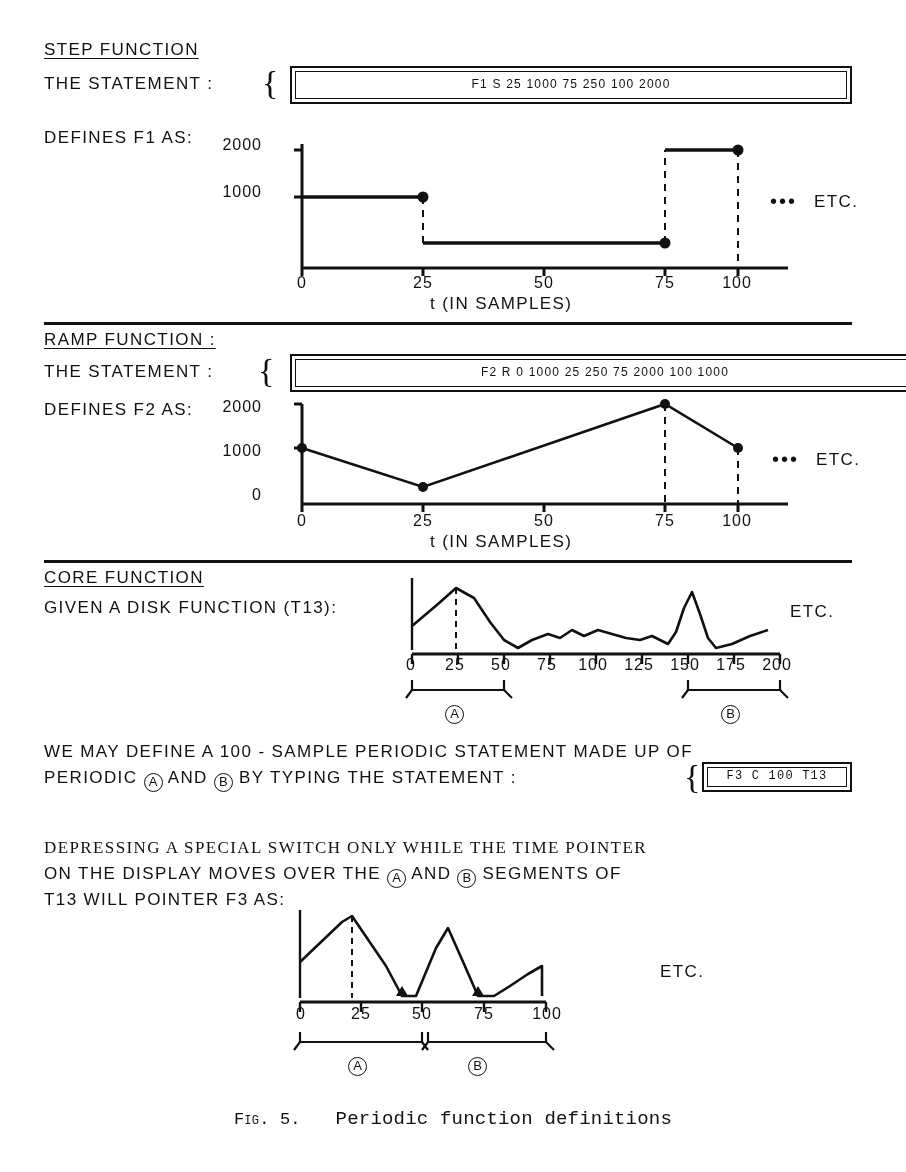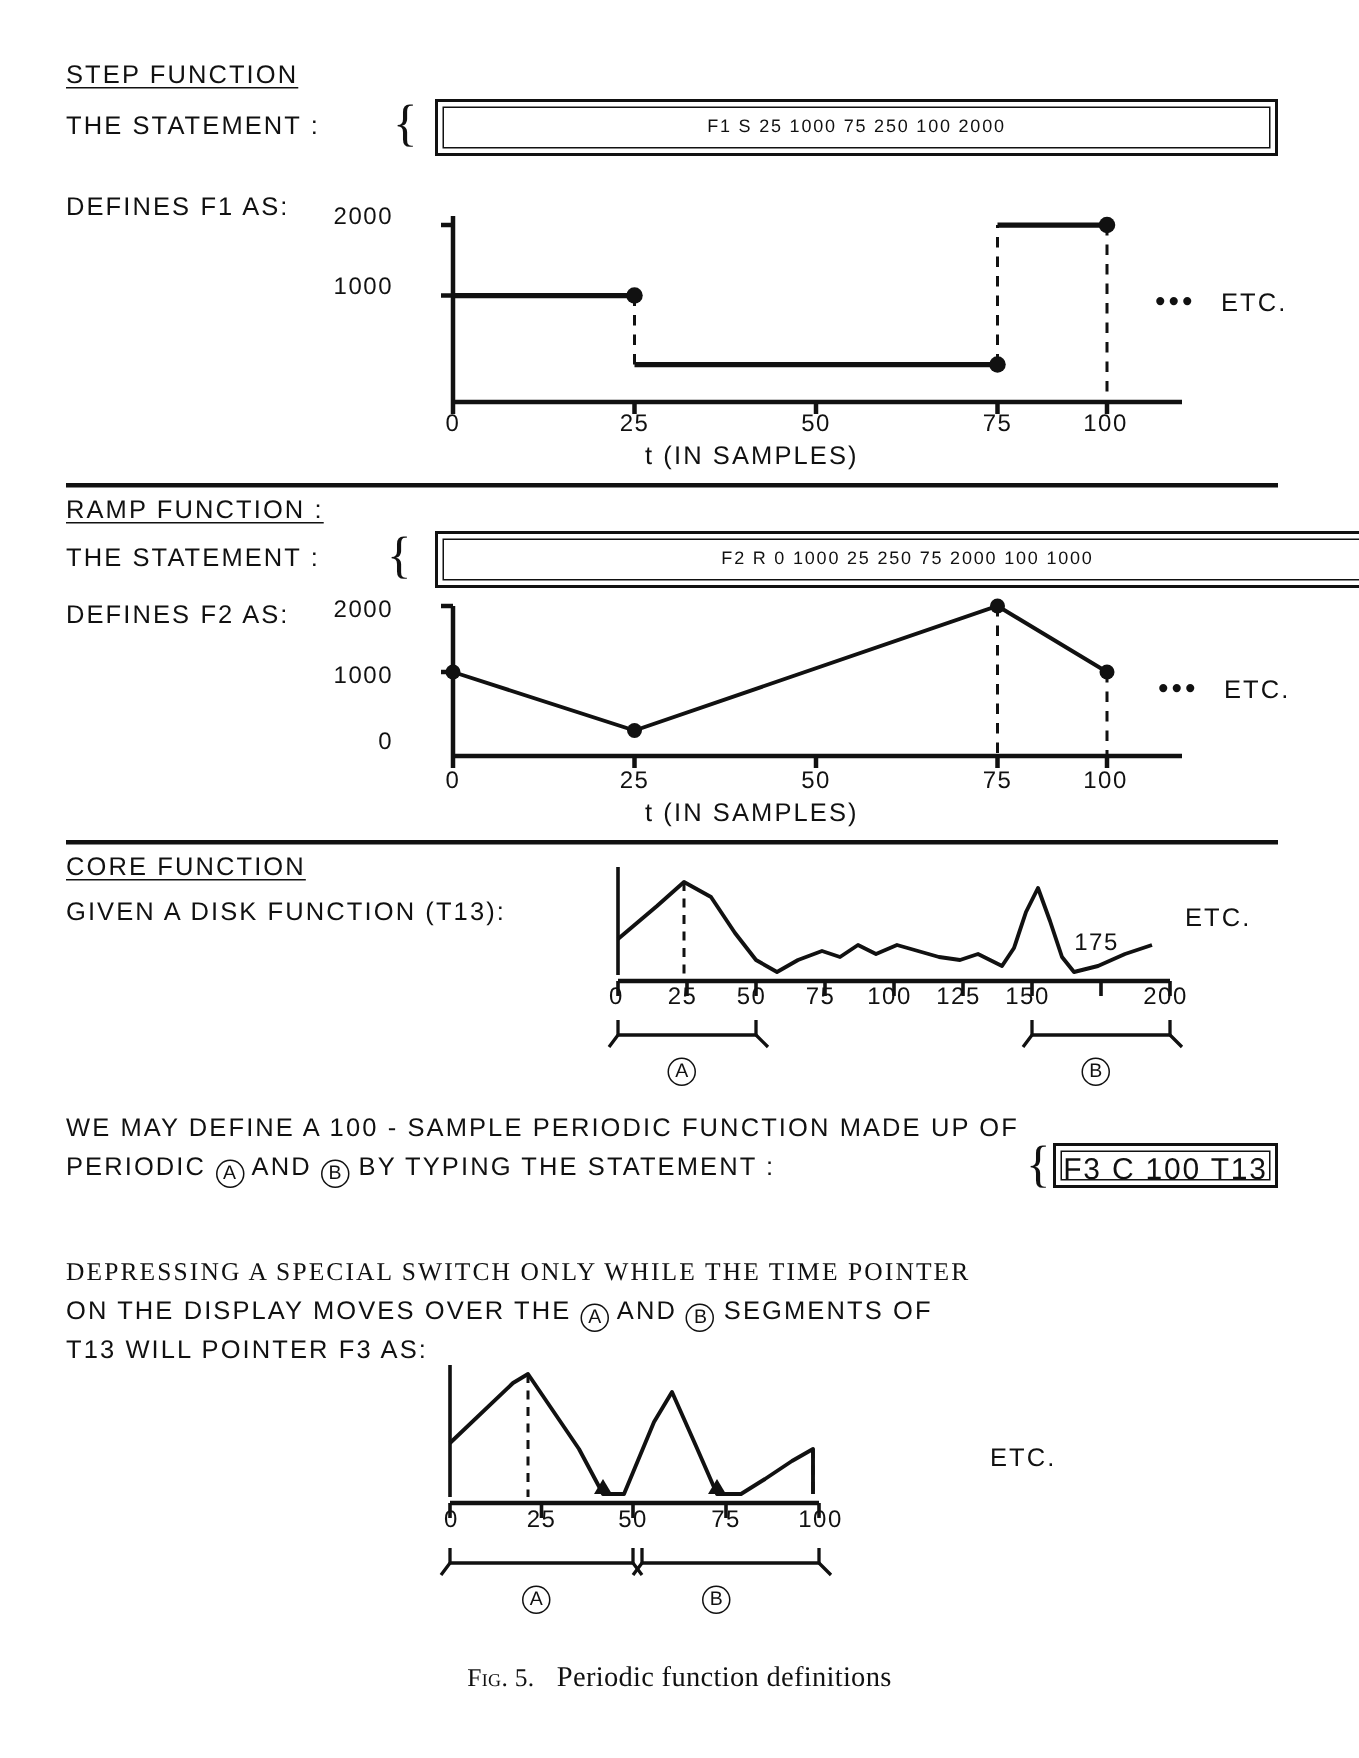--- a/index.html
+++ b/index.html
@@ -62,21 +62,21 @@
   .hr {
     position: absolute;
     background: #111;
     height: 3px;
   }
   svg { position: absolute; overflow: visible; }
   .cap {
     position: absolute;
     width: 100%;
     text-align: center;
-    font-family: Liberation Serif, serif;
+    font-family: Liberation Mono, monospace;
     font-size: 19px;
     letter-spacing: .2px;
     color: #111;
   }
   .cap .sc {
     font-variant: small-caps;
     font-size: 17px;
   }
   .dots {
     position: absolute;
@@ -236,45 +236,45 @@
     <line x1="372" y1="4" x2="372" y2="14" stroke="#111" stroke-width="2.4"></line>
   </svg>
 
   <div class="tick-label" style="left:398px; top:656px; width:26px;">0</div>
   <div class="tick-label" style="left:440px; top:656px; width:30px;">25</div>
   <div class="tick-label" style="left:486px; top:656px; width:30px;">50</div>
   <div class="tick-label" style="left:532px; top:656px; width:30px;">75</div>
   <div class="tick-label" style="left:574px; top:656px; width:38px;">100</div>
   <div class="tick-label" style="left:620px; top:656px; width:38px;">125</div>
   <div class="tick-label" style="left:666px; top:656px; width:38px;">150</div>
-  <div class="tick-label" style="left:712px; top:620px; width:38px;">175</div>
+  <div class="tick-label" style="left:712px; top:656px; width:38px;">175</div>
   <div class="tick-label" style="left:758px; top:656px; width:38px;">200</div>
 
   <svg width="420" height="26" viewBox="0 0 420 26" style="left:408px; top:678px;">
     <path d="M4,2 L4,12 L96,12 L96,2" fill="none" stroke="#111" stroke-width="2.2"></path>
     <path d="M4,12 L-2,20 M96,12 L104,20" stroke="#111" stroke-width="2.2"></path>
     <path d="M280,2 L280,12 L372,12 L372,2" fill="none" stroke="#111" stroke-width="2.2"></path>
     <path d="M280,12 L274,20 M372,12 L380,20" stroke="#111" stroke-width="2.2"></path>
   </svg>
 
   <div class="txt" style="left:445px; top:700px;"><span class="circled">A</span></div>
   <div class="txt" style="left:721px; top:700px;"><span class="circled">B</span></div>
 
-  <div class="txt" style="left:44px; top:742px;">WE MAY DEFINE A 100 - SAMPLE PERIODIC FUNCTION MADE UP OF</div>
+  <div class="txt" style="left:44px; top:742px;">WE MAY DEFINE A 100 - SAMPLE PERIODIC STATEMENT MADE UP OF</div>
   <div class="txt" style="left:44px; top:768px;">
     <span>PERIODIC</span>
     <span class="circled">A</span>
     <span>AND</span>
     <span class="circled">B</span>
     <span>BY TYPING THE STATEMENT :</span>
   </div>
   <div class="brace" style="left:684px; top:760px;">{</div>
   <div class="stmt-box" style="left:702px; top:762px; width:150px; height:30px;">
     <div class="inner"></div>
-    <div class="stmt-text" style="top:5px; font-size:20px;">F3 C 100 T13</div>
+    <div class="stmt-text" style="top:5px; font-size:12px;font-family:Liberation Mono, monospace;">F3 C 100 T13</div>
   </div>
 
   <div class="txt" style="left:44px; top:838px;font-family:Liberation Serif, serif;">DEPRESSING A SPECIAL SWITCH ONLY WHILE THE TIME POINTER</div>
   <div class="txt" style="left:44px; top:864px;">
     <span>ON THE DISPLAY MOVES OVER THE</span>
     <span class="circled">A</span>
     <span>AND</span>
     <span class="circled">B</span>
     <span>SEGMENTS OF</span>
   </div>

